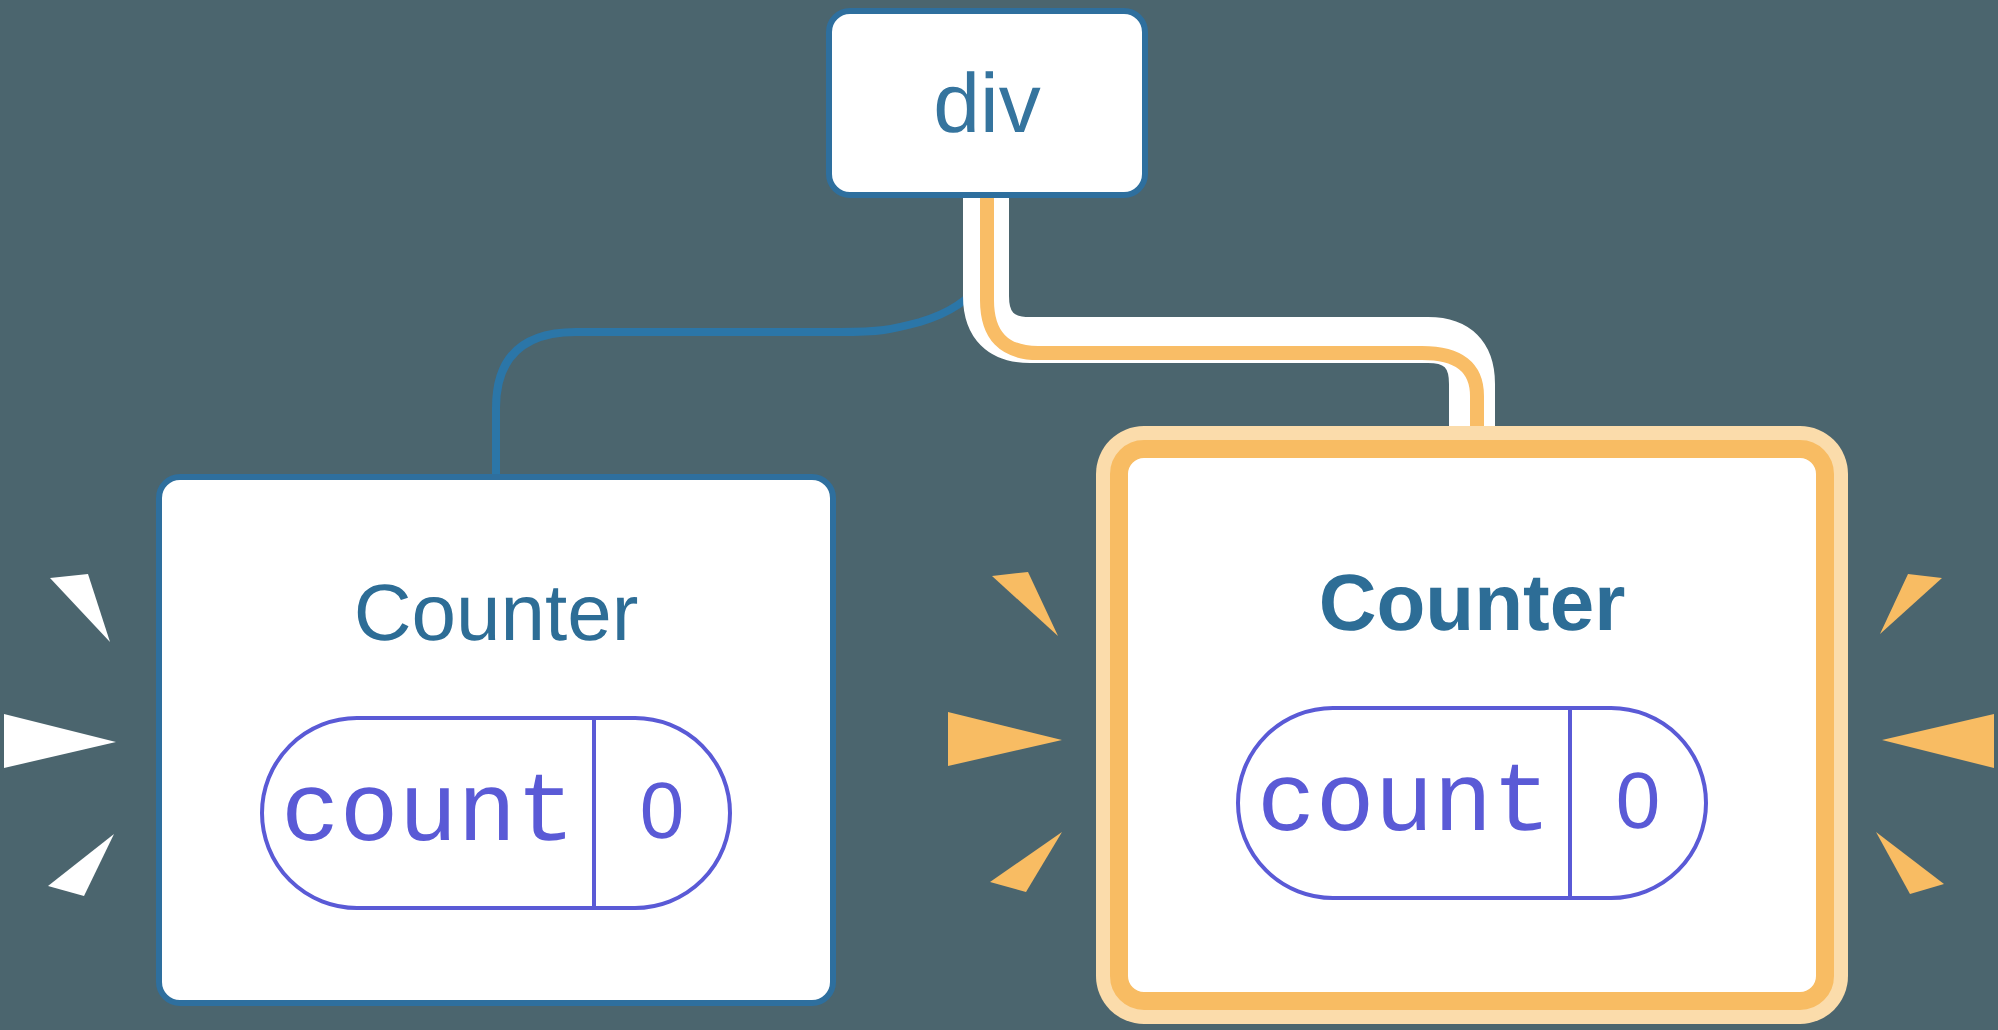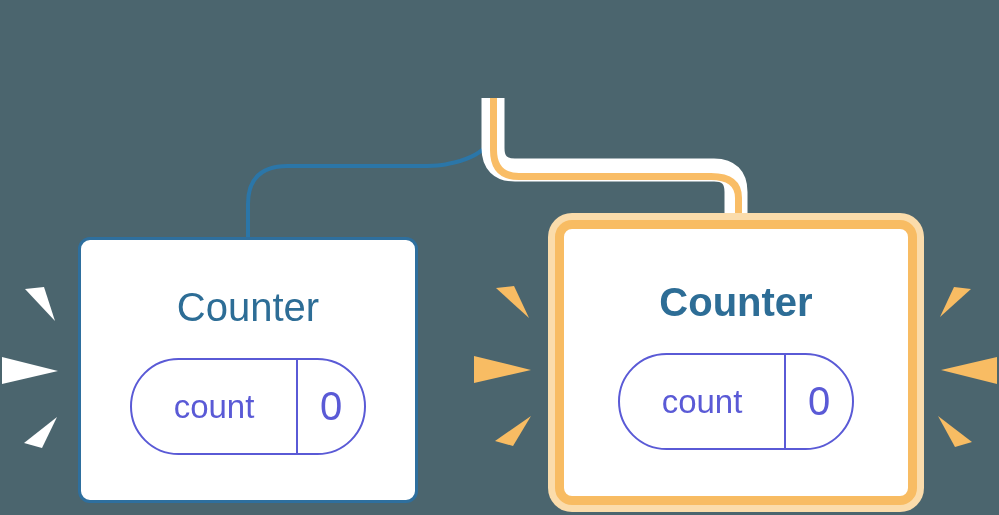--- a/index.html
+++ b/index.html
@@ -46,21 +46,21 @@
   .card-right .card-title{margin-top:50px;font-size:40px;line-height:46px;font-weight:700;color:var(--title-blue,#2d6d96);}
 
   
   .state-pill{
     margin-top:28px;width:236px;height:97px;box-sizing:border-box;
     border:2px solid var(--indigo,#5a5ad6);border-radius:50px;
     display:flex;align-items:stretch;overflow:hidden;background:#fff;
   }
   .state-pill .state-key{
     flex:1;display:flex;align-items:center;justify-content:center;
-    font-size:33px;color:var(--indigo,#5a5ad6);
+    font-size:49px;color:var(--indigo,#5a5ad6);font-family:Liberation Mono, monospace;
   }
   .state-pill .state-value{
     width:66px;display:flex;align-items:center;justify-content:center;
     border-left:2px solid var(--indigo,#5a5ad6);
     font-size:40px;color:var(--indigo,#5a5ad6);
   }
 </style>
 </head>
 <body>
 
@@ -85,20 +85,23 @@
       <polygon class="burst-orange" points="495,441 513,446 531,416"></polygon>
     </g>
 
     <g>
       <polygon class="burst-orange" points="971,289 954,287 940,317"></polygon>
       <polygon class="burst-orange" points="997,357 997,384 941,370"></polygon>
       <polygon class="burst-orange" points="972,442 955,447 938,416"></polygon>
     </g>
   </svg>
 
+  <div class="root-node">
+    <span class="tag">div</span>
+  </div>
 
   <div class="card-left">
     <div class="card-title">Counter</div>
     <div class="state-pill">
       <div class="state-key">count</div>
       <div class="state-value">0</div>
     </div>
   </div>
 
   <div class="card-right">

